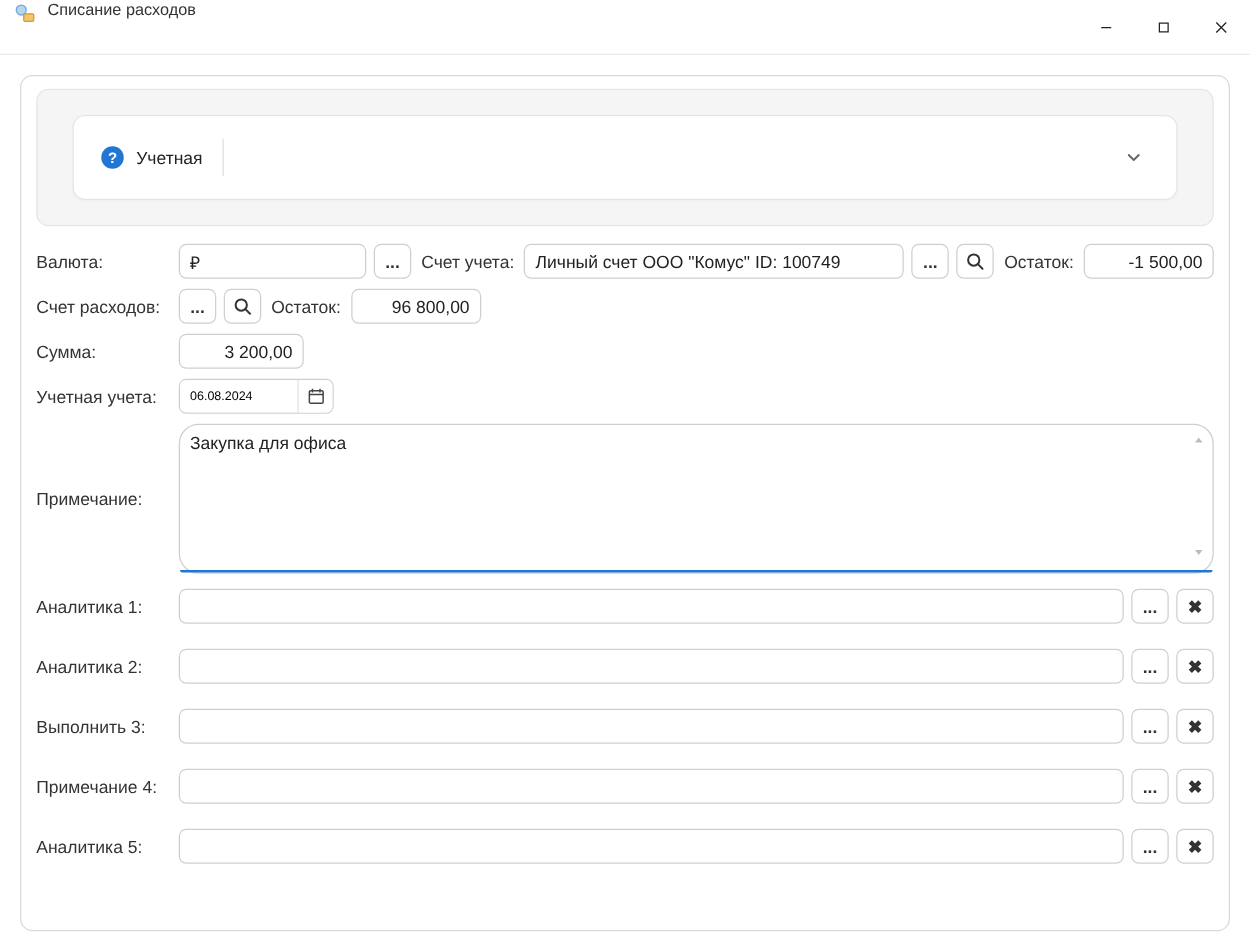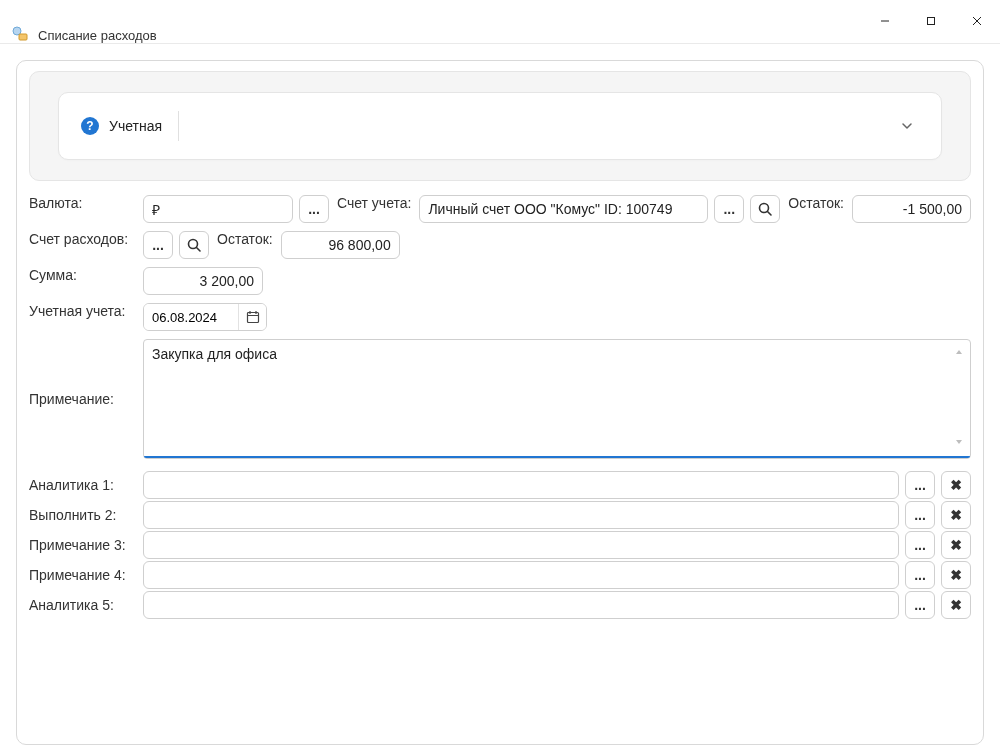--- a/index.html
+++ b/index.html
@@ -9,21 +9,21 @@
     font-family: "Segoe UI", Tahoma, Arial, sans-serif;
     font-size: 14px;
     background: #ffffff;
     color: #222;
     overflow: hidden;
   }
   
   .titlebar {
     height: 44px;
     display: flex;
-    align-items: flex-end;
+    align-items: flex-start;
     padding-left: 10px;
     border-bottom: 1px solid #eaeaea;
   }
   .titlebar-icon {
     width: 20px; height: 20px;
     display: flex; align-items: center; justify-content: center;
     margin-right: 8px;
   }
   .titlebar-title { font-size: 13px; color: #333; }
   .titlebar-spacer { flex: 1; }
@@ -80,20 +80,21 @@
   .help-chevron {
     width: 24px; height: 24px;
     display: flex; align-items: center; justify-content: center;
     cursor: pointer;
     color: #555;
   }
 
   
   .form-row {
     display: flex;
+    align-items: center;
     gap: 6px;
     margin-bottom: 8px;
   }
   .label {
     width: 108px;
     flex: none;
     color: #333;
   }
   .input {
     border: 1px solid #cfcfcf;
@@ -117,42 +118,42 @@
     display: flex; align-items: center; justify-content: center;
     cursor: pointer;
     font-size: 14px;
     color: #333;
   }
   .btn-dots { font-weight: bold; letter-spacing: 0; }
   .btn-search svg { display: block; }
   .btn-x { font-weight: bold; }
   .label-mid { color: #333; flex: none; padding: 0 2px; }
   .balance-input {
-    width: 119px; flex: none;
-  }
-
-  
-  .amount-input { width: 120px; flex: none; }
+    width: 104px; flex: none;
+  }
+
+  
+  .amount-input { width: 100px; flex: none; }
 
   
   .date-wrap {
     position: relative;
     display: flex;
     align-items: center;
     border: 1px solid #cfcfcf;
     border-radius: 6px;
     height: 28px;
     overflow: hidden;
     width: 124px;
     background: #fff;
   }
   .date-input {
     border: none; outline: none; height: 100%;
     padding: 0 8px;
-    font-size: 13px;
+    font-size: 10px;
     width: calc(100% - 28px);
   }
   .date-btn {
     width: 28px; height: 28px;
     border: none;
     border-left: 1px solid #e2e2e2;
     background: #fff;
     display: flex; align-items: center; justify-content: center;
     cursor: pointer;
   }
@@ -161,21 +162,21 @@
   .note-row {
     display: flex;
     align-items: center;
     gap: 6px;
     margin-bottom: 12px;
   }
   .note-wrap {
     position: relative;
     flex: 1;
     border: 1px solid #cfcfcf;
-    border-radius: 4px;
+    border-radius: 16px;
     height: 120px;
     background: #fff;
     display: flex;
     flex-direction: column;
   }
   .note-area {
     flex: 1;
     border: none;
     outline: none;
     resize: none;
@@ -192,21 +193,21 @@
     border-radius: 0 0 6px 6px;
   }
   .spin-up { top: 4px; cursor: pointer; position: absolute; right: 6px; }
   .spin-down { bottom: 8px; cursor: pointer; position: absolute; right: 6px; }
 
   
   .analytics-row {
     display: flex;
     align-items: center;
     gap: 6px;
-    margin-bottom: 2px;
+    margin-bottom: 20px;
   }
   .analytics-input { flex: 1; }
 
   
   .footer-row {
     display: flex;
     justify-content: flex-end;
     margin-top: 6px;
   }
   .btn-execute {
@@ -333,27 +334,27 @@
     </div>
   </div>
 
   <div class="analytics-row">
     <div class="label">Аналитика 1:</div>
     <input class="input analytics-input" value="" style="">
     <button class="btn-dots">...</button>
     <button class="btn-x">✖</button>
   </div>
   <div class="analytics-row">
-    <div class="label">Выполнить 2:</div>
-    <input class="input analytics-input" value="" style="">
-    <button class="btn-dots">...</button>
-    <button class="btn-x">✖</button>
-  </div>
-  <div class="analytics-row">
-    <div class="label">Примечание 3:</div>
+    <div class="label">Аналитика 2:</div>
+    <input class="input analytics-input" value="" style="">
+    <button class="btn-dots">...</button>
+    <button class="btn-x">✖</button>
+  </div>
+  <div class="analytics-row">
+    <div class="label">Выполнить 3:</div>
     <input class="input analytics-input" value="" style="">
     <button class="btn-dots">...</button>
     <button class="btn-x">✖</button>
   </div>
   <div class="analytics-row">
     <div class="label">Примечание 4:</div>
     <input class="input analytics-input" value="" style="">
     <button class="btn-dots">...</button>
     <button class="btn-x">✖</button>
   </div>

